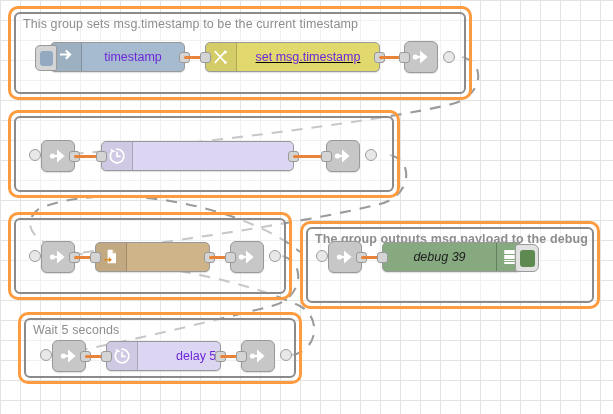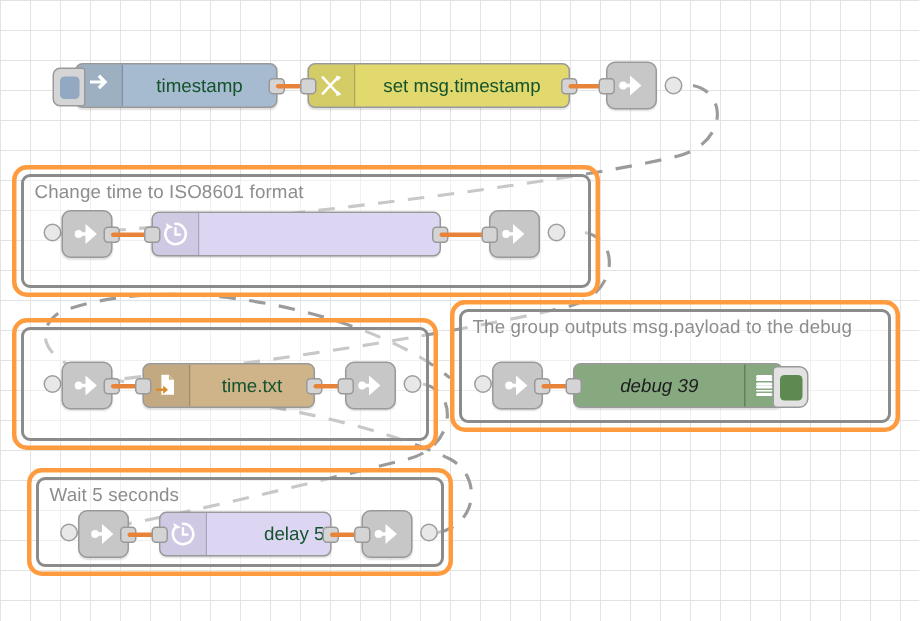--- a/index.html
+++ b/index.html
@@ -73,30 +73,31 @@
     justify-content: center;
     border-right: 1px solid rgba(0,0,0,0.18);
     border-radius: 4px 0 0 4px;
     background: rgba(0,0,0,0.06);
     flex: 0 0 30px;
   }
   .node .label {
     flex: 1 1 auto;
     padding: 0 10px;
     font-size: 12.5px;
-    color: #14532d;
+    color: #6d28d9;
     white-space: nowrap;
     text-align: center;
   }
 
   .node.inject {
     background: #a6bbcf;
   }
   .node.change {
     background: #e2d96e;
+    text-decoration: underline;
   }
   .node.func-purple {
     background: #ddd6f3;
   }
   .node.file {
     background: #cfb48a;
   }
   .node.debug {
     background: #87a980;
   }
@@ -230,20 +231,24 @@
 
       <path d="M 282 256 C 306 261 304 298 272 306 C 200 324 100 348 48 356"></path>
 
       <path d="M 292 355 C 318 350 322 318 300 306 C 250 282 170 268 122 262"></path>
       <path d="M 122 262 C 96 258 70 252 52 246"></path>
 
       <path d="M 52 246 C 30 238 22 220 40 208 C 120 178 250 210 300 252"></path>
     </g>
   </svg>
 
+  <div class="group" style="left:8px; top:6px; width:464px; height:94px;">
+    <div class="group-inner"></div>
+    <div class="group-label">This group sets msg.timestamp to be the current timestamp</div>
+  </div>
 
   <div class="node inject" style="left:50px; top:42px; width:135px;">
     <div class="inject-btn">
       <span></span>
     </div>
     <div class="icon-box">
       <svg class="glyph" width="16" height="16" viewBox="0 0 16 16">
         <path d="M2 4.6 h7.4 l-2.3 -2.3 1.6 -1.6 L13.6 5.6 8.7 10.5 7.1 8.9 9.4 6.6 H2 z" fill="#fff"></path>
         <path d="M2 9.6 h4.4 l-2.3 -2.3" fill="none"></path>
         <path d="M2 10.2 h5.6 l-1.8 -1.8 1.4 -1.4 4.2 4.2 -4.2 4.2 -1.4 -1.4 1.8 -1.8 H2 z" fill="#fff" opacity="0"></path>
@@ -280,21 +285,20 @@
         <path d="M9 2.4 L16.6 9 9 15.6 z" fill="#fff"></path>
         <circle cx="4.4" cy="9" r="2.6" fill="#fff"></circle>
       </svg>
     </div>
     <div class="port in"></div>
   </div>
   <div class="endpoint" style="left:443px; top:51px;"></div>
 
   <div class="group" style="left:8px; top:110px; width:392px; height:88px;">
     <div class="group-inner"></div>
-    <div class="group-label">Change time to ISO8601 format</div>
   </div>
 
   <div class="endpoint" style="left:29px; top:149px;"></div>
   <div class="node link" style="left:41px; top:140px; width:34px; height:32px;">
     <div class="icon-box">
       <svg class="glyph" width="20" height="18" viewBox="0 0 20 18">
         <path d="M3.5 9 h11" stroke="#fff" stroke-width="2.2" fill="none"></path>
         <path d="M9 2.4 L16.6 9 9 15.6 z" fill="#fff"></path>
         <circle cx="4.4" cy="9" r="2.6" fill="#fff"></circle>
       </svg>
@@ -349,40 +353,39 @@
   <div class="wire" style="left:74px; top:255.5px; width:24px;"></div>
 
   <div class="node file" style="left:95px; top:242px; width:115px;">
     <div class="icon-box">
       <svg class="glyph" width="18" height="18" viewBox="0 0 18 18">
         <path d="M5.6 1.8 h5.0 l3.4 3.4 v10.0 h-8.4 z" fill="#fff"></path>
         <path d="M10.6 1.8 v3.4 h3.4 z" fill="#cfb48a"></path>
         <path d="M2.2 11.0 h4.6 v-2.0 l3.2 2.8 -3.2 2.8 v-2.0 H2.2 z" fill="#d88c2a"></path>
       </svg>
     </div>
-    <div class="label">time.txt</div>
     <div class="port in"></div>
     <div class="port out"></div>
   </div>
 
   <div class="wire" style="left:209px; top:255.5px; width:24px;"></div>
 
   <div class="node link" style="left:230px; top:241px; width:34px; height:32px;">
     <div class="icon-box">
       <svg class="glyph" width="20" height="18" viewBox="0 0 20 18">
         <path d="M3.5 9 h11" stroke="#fff" stroke-width="2.2" fill="none"></path>
         <path d="M9 2.4 L16.6 9 9 15.6 z" fill="#fff"></path>
         <circle cx="4.4" cy="9" r="2.6" fill="#fff"></circle>
       </svg>
     </div>
     <div class="port in"></div>
   </div>
   <div class="endpoint" style="left:269px; top:250px;"></div>
 
-  <div class="group" style="left:300px; top:200px; width:300px; height:88px;">
+  <div class="group" style="left:300px; top:221px; width:300px; height:88px;font-weight:bold;">
     <div class="group-inner"></div>
     <div class="group-label">The group outputs msg.payload to the debug</div>
   </div>
 
   <div class="endpoint" style="left:316px; top:250px;"></div>
   <div class="node link" style="left:328px; top:241px; width:34px; height:32px;">
     <div class="icon-box">
       <svg class="glyph" width="20" height="18" viewBox="0 0 20 18">
         <path d="M3.5 9 h11" stroke="#fff" stroke-width="2.2" fill="none"></path>
         <path d="M9 2.4 L16.6 9 9 15.6 z" fill="#fff"></path>

